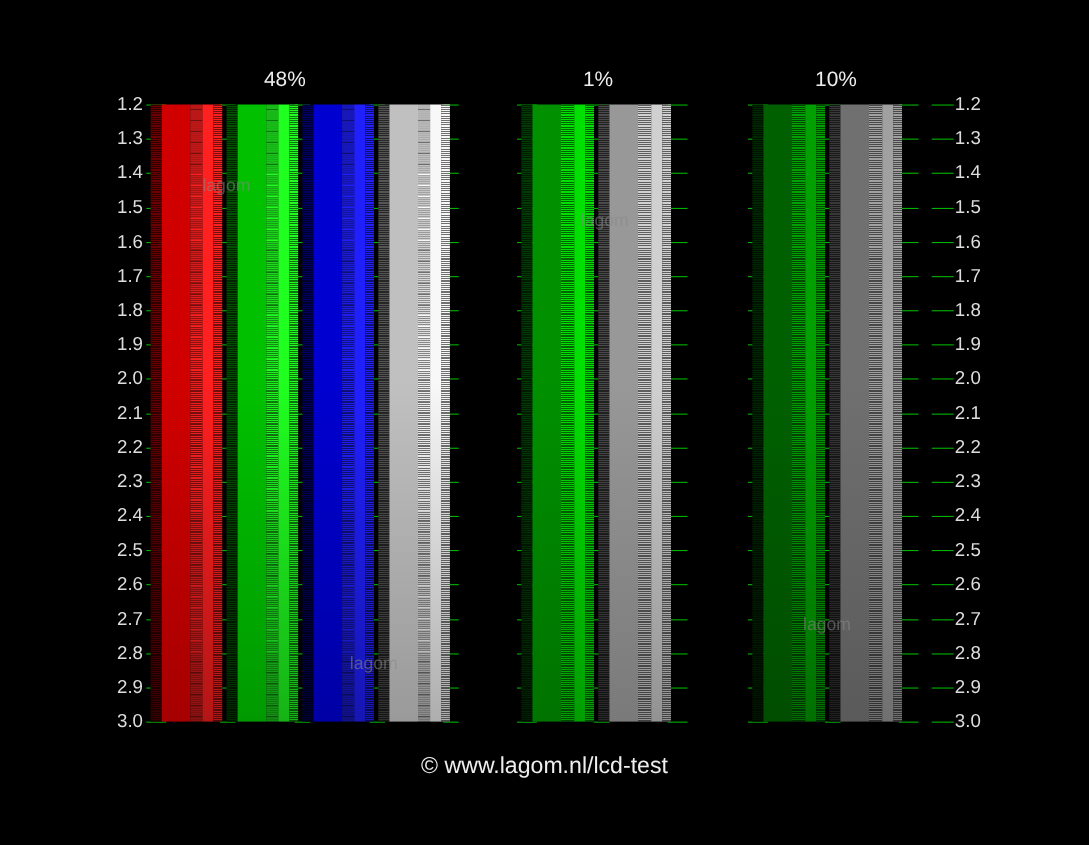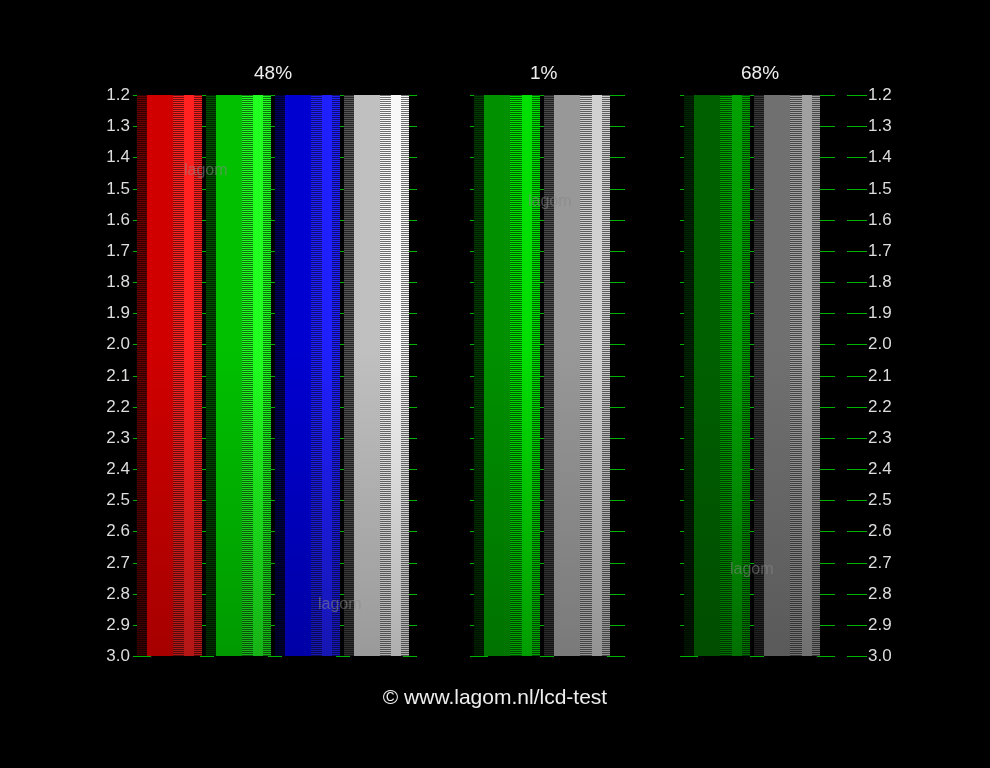--- a/index.html
+++ b/index.html
@@ -88,23 +88,23 @@
     width: 100%;
     text-align: center;
     color: #eee;
     font-size: 21px;
   }
 </style>
 </head>
 <body>
 
 <div class="headers">
-    <div class="hdr" style="left: 254px;">48%</div>
+    <div class="hdr" style="left: 240px;">48%</div>
     <div class="hdr" style="left: 530px;">1%</div>
-    <div class="hdr" style="left: 741px;">68%</div>
+    <div class="hdr" style="left: 741px;">10%</div>
   </div>
 <div class="scale">
     <div class="tick-label tick-left" style="top: 85px;">1.2</div>
     <div class="tick-label tick-right" style="top: 85px;">1.2</div>
     <div class="tick-mark" style="top: 95px; left: 133px; width: 18px;"></div>
     <div class="tick-mark" style="top: 95px; left: 200px; width: 14px;"></div>
     <div class="tick-mark" style="top: 95px; left: 268px; width: 14px;"></div>
     <div class="tick-mark" style="top: 95px; left: 336px; width: 14px;"></div>
     <div class="tick-mark" style="top: 95px; left: 403px; width: 14px;"></div>
     <div class="tick-mark" style="top: 95px; left: 470px; width: 18px;"></div>

